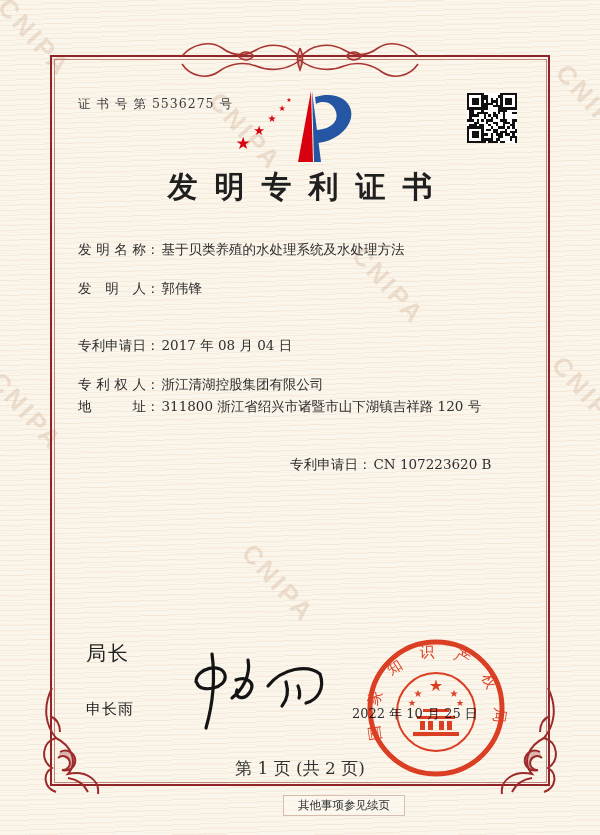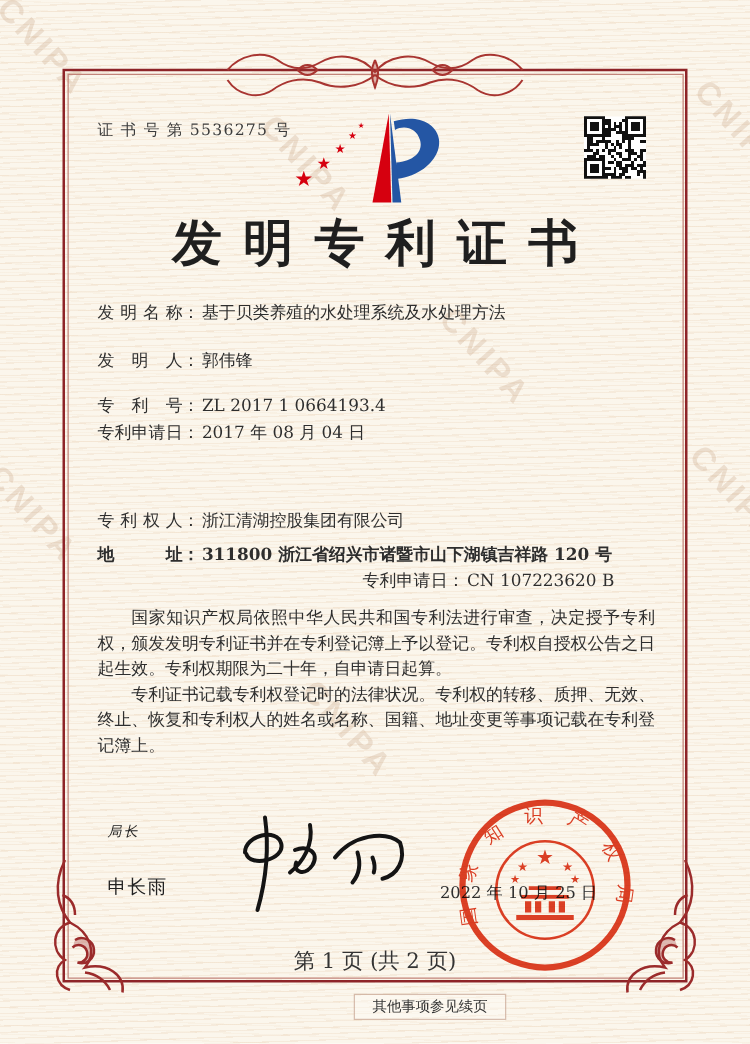--- a/index.html
+++ b/index.html
@@ -7,29 +7,29 @@
   .page{position:relative;width:600px;height:835px;overflow:hidden;background-color:#fbf6ec;
     background-image:repeating-linear-gradient(178deg, rgba(210,158,108,0.13) 0 1px, transparent 1px 5px),
                      repeating-linear-gradient(182deg, rgba(222,178,128,0.08) 0 1px, transparent 1px 7px);}
   .wm{position:absolute;font-family:"Liberation Sans",sans-serif;font-weight:bold;font-size:26px;
       letter-spacing:3px;color:rgba(188,148,112,0.24);transform:rotate(48deg);transform-origin:left top;
       white-space:nowrap;pointer-events:none;}
   .frame{position:absolute;left:50px;top:55px;width:500px;height:731px;box-sizing:border-box;
       border:2px solid #8e2428;}
   .frame::before{content:"";position:absolute;inset:1.5px;border:1px solid #c2847a;}
   .cert-no{position:absolute;left:78px;top:96px;font-size:12.5px;color:#3c3c3c;letter-spacing:1px;}
-  .title{position:absolute;left:0;top:167px;width:100%;text-align:center;font-size:40px;font-weight:bold;
+  .title{position:absolute;left:0;top:167px;width:100%;text-align:center;font-size:30px;font-weight:bold;
       color:#1f1f1f;letter-spacing:17px;padding-left:17px;box-sizing:border-box;}
   .field{position:absolute;left:78px;font-size:13.5px;color:#2e2e2e;white-space:nowrap;}
   .field2{position:absolute;left:290px;font-size:13.5px;color:#2e2e2e;white-space:nowrap;}
   .flabel{display:inline-block;width:68px;text-align:justify;text-align-last:justify;vertical-align:top;}
   .fvalue{margin-left:2px;}
   .paras{position:absolute;left:78px;top:484px;width:446px;}
   .paras p{margin:0;text-indent:2em;font-size:13.5px;line-height:20.5px;color:#2e2e2e;text-align:justify;}
-  .officer-title{position:absolute;left:86px;top:658px;font-size:11px;color:#222;letter-spacing:2px;font-style:italic;}
+  .officer-title{position:absolute;left:86px;top:640px;font-size:20px;color:#222;letter-spacing:2px;}
   .officer-name{position:absolute;left:86px;top:700px;font-size:15px;color:#222;letter-spacing:1px;}
   .sig{position:absolute;left:170px;top:648px;z-index:3;}
   .seal{position:absolute;left:361px;top:633px;z-index:2;mix-blend-mode:multiply;}
   .seal-date{position:absolute;left:352px;top:705px;font-size:13px;color:#2e2e2e;z-index:1;white-space:nowrap;}
   .footer{position:absolute;left:0;top:757px;width:100%;text-align:center;font-size:17px;color:#333;}
   .note-wrap{position:absolute;left:0;top:794px;width:100%;text-align:center;margin-left:44px;}
   .note{display:inline-block;font-size:11.5px;color:#333;border:1px solid rgba(170,120,95,0.45);
       padding:2px 14px;background:rgba(255,253,248,0.4);}
   .ornament{position:absolute;pointer-events:none;}
   svg text.star{font-family:"DejaVu Sans",sans-serif;}
@@ -248,40 +248,33 @@
     </svg>
 
   <div class="title">发明专利证书</div>
 
   <div class="field" style="top:241px;">
     <span class="flabel">发明名称</span><span>：</span><span class="fvalue">基于贝类养殖的水处理系统及水处理方法</span>
   </div>
   <div class="field" style="top:280px;">
     <span class="flabel">发明人</span><span>：</span><span class="fvalue">郭伟锋</span>
   </div>
-  <div class="field" style="top:316px;">
-    <span class="flabel">专利号</span><span>：</span><span class="fvalue">ZL 2017 1 0664193.4</span>
-  </div>
   <div class="field" style="top:337px;">
     <span class="flabel">专利申请日</span><span>：</span><span class="fvalue">2017 年 08 月 04 日</span>
   </div>
-  <div class="field" style="top:408px;">
+  <div class="field" style="top:376px;">
     <span class="flabel">专利权人</span><span>：</span><span class="fvalue">浙江清湖控股集团有限公司</span>
   </div>
-  <div class="field" style="top:435px;font-weight:bold;">
+  <div class="field" style="top:398px;">
     <span class="flabel">地址</span><span>：</span><span class="fvalue">311800 浙江省绍兴市诸暨市山下湖镇吉祥路 120 号</span>
   </div>
   <div class="field2" style="top:456px;">
     <span class="flabel">专利申请日</span><span>：</span><span class="fvalue">CN 107223620 B</span>
   </div>
 
-  <div class="paras">
-    <p>国家知识产权局依照中华人民共和国专利法进行审查，决定授予专利权，颁发发明专利证书并在专利登记簿上予以登记。专利权自授权公告之日起生效。专利权期限为二十年，自申请日起算。</p>
-    <p>专利证书记载专利权登记时的法律状况。专利权的转移、质押、无效、终止、恢复和专利权人的姓名或名称、国籍、地址变更等事项记载在专利登记簿上。</p>
-  </div>
 
   <div class="officer-title">局长</div>
   <div class="officer-name">申长雨</div>
 
   <svg class="sig" width="160" height="85" viewBox="0 0 160 85">
     <g stroke="#141414" stroke-width="3.2" fill="none" stroke-linecap="round" stroke-linejoin="round">
       <path d="M26,34 C26,20 52,14 55,27 C58,40 30,46 27,35"></path>
       <path d="M42,6 C45,28 44,52 36,80"></path>
       <path d="M78,12 C81,28 72,42 62,50"></path>
       <path d="M66,32 C76,28 86,34 80,44 C74,53 64,50 67,42"></path>

